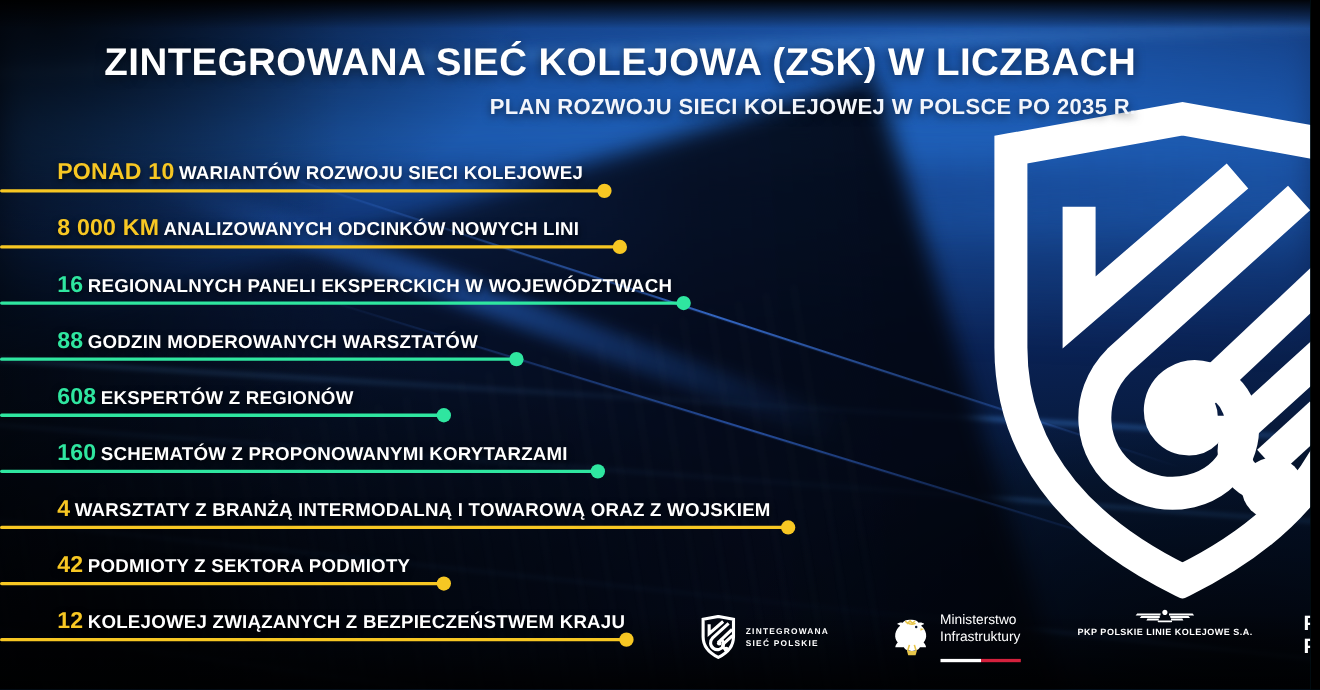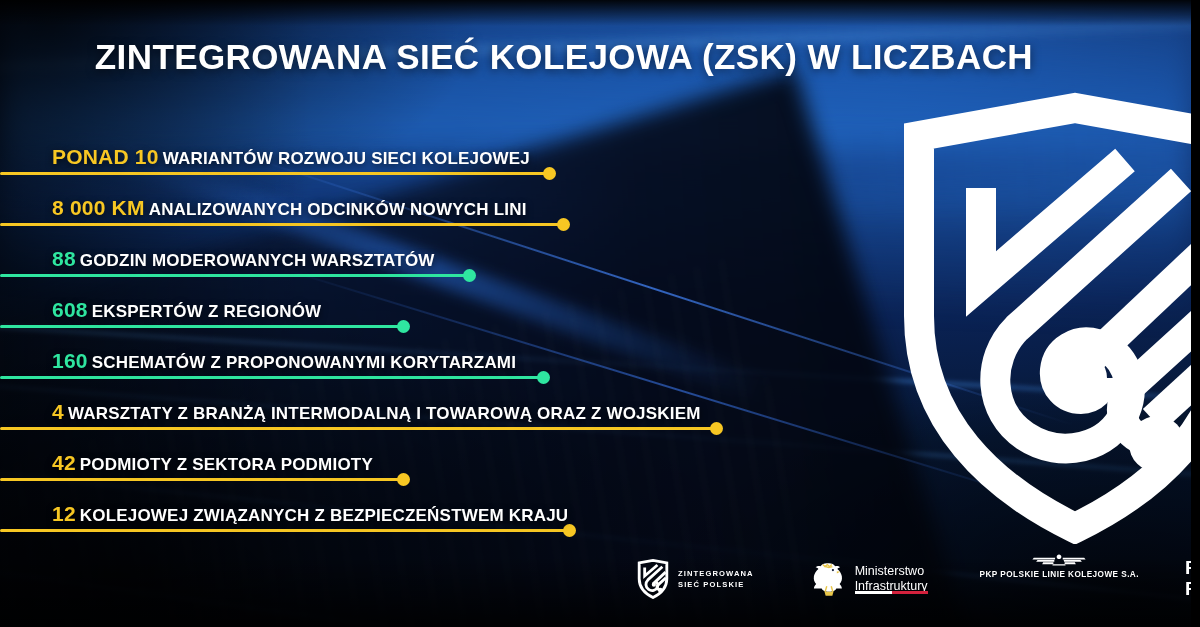--- a/index.html
+++ b/index.html
@@ -150,21 +150,21 @@
 
   .logo-zsk { gap:8px; }
   .logo-zsk .mark { width:34px; height:40px; }
   .logo-zsk .words {
     color:#ffffff; font-size:7.6px; font-weight:bold;
     letter-spacing:1.1px; line-height:1.45; white-space:nowrap;
   }
 
   .logo-mi { margin-left:58px; gap:9px; }
   .logo-mi .eagle { width:34px; height:38px; }
-  .logo-mi .mi-text { position:relative; padding-bottom:0; }
+  .logo-mi .mi-text { position:relative; padding-bottom:15px; }
   .logo-mi .mi-line {
     color:#ffffff; font-size:12.5px; line-height:1.22; white-space:nowrap;
   }
   .logo-mi .mi-bar {
     position:absolute; left:0; bottom:0; width:100%; height:3px;
     background:linear-gradient(90deg,#ffffff 0 50%, #d4213d 50% 100%);
   }
 
   .logo-pkp { margin-left:52px; flex-direction:column; gap:3px; }
   .logo-pkp .wing { width:56px; height:14px; }
@@ -217,32 +217,38 @@
         <path d="M160 106 L116 146 C106 156 110 172 124 175"></path>
         <path d="M150 142 L126 164"></path>
       </g>
       <circle cx="90" cy="143" r="13" fill="#ffffff"></circle>
       <circle cx="128" cy="176" r="14" fill="#ffffff"></circle>
     </svg>
   </div>
 
   <div class="header">
     <div class="title">ZINTEGROWANA SIEĆ KOLEJOWA (ZSK) W LICZBACH</div>
+    <div class="subtitle">PLAN ROZWOJU SIECI KOLEJOWEJ W POLSCE PO 2035 R.</div>
   </div>
 
   <div class="stats" id="stats-container">
       <div class="stat-row">
         <div class="stat-rule bg-yellow" style="width: 549px;"></div>
         <div class="stat-dot bg-yellow" style="left: 543px;"></div>
         <div class="stat-text"><span class="stat-value c-yellow">PONAD 10</span><span class="stat-label">WARIANTÓW ROZWOJU SIECI KOLEJOWEJ</span></div>
       </div>
       <div class="stat-row">
         <div class="stat-rule bg-yellow" style="width: 563px;"></div>
         <div class="stat-dot bg-yellow" style="left: 557px;"></div>
         <div class="stat-text"><span class="stat-value c-yellow">8 000 KM</span><span class="stat-label">ANALIZOWANYCH ODCINKÓW NOWYCH LINI</span></div>
+      </div>
+      <div class="stat-row">
+        <div class="stat-rule bg-green" style="width: 621px;"></div>
+        <div class="stat-dot bg-green" style="left: 615px;"></div>
+        <div class="stat-text"><span class="stat-value c-green">16</span><span class="stat-label">REGIONALNYCH PANELI EKSPERCKICH W WOJEWÓDZTWACH</span></div>
       </div>
       <div class="stat-row">
         <div class="stat-rule bg-green" style="width: 469px;"></div>
         <div class="stat-dot bg-green" style="left: 463px;"></div>
         <div class="stat-text"><span class="stat-value c-green">88</span><span class="stat-label">GODZIN MODEROWANYCH WARSZTATÓW</span></div>
       </div>
       <div class="stat-row">
         <div class="stat-rule bg-green" style="width: 403px;"></div>
         <div class="stat-dot bg-green" style="left: 397px;"></div>
         <div class="stat-text"><span class="stat-value c-green">608</span><span class="stat-label">EKSPERTÓW Z REGIONÓW</span></div>

